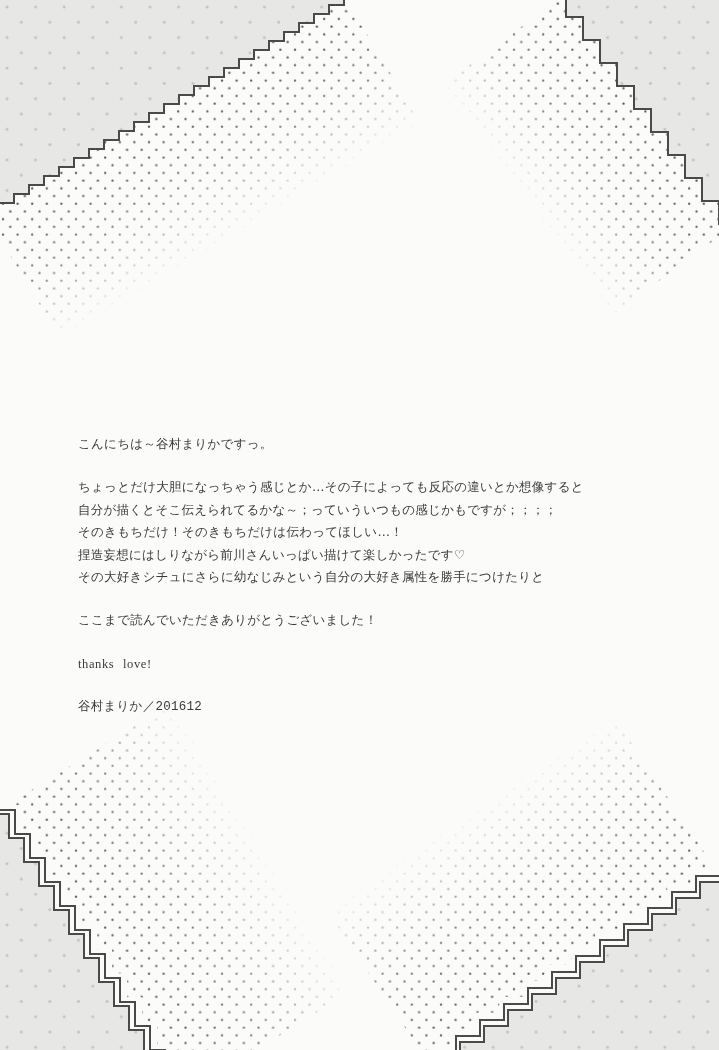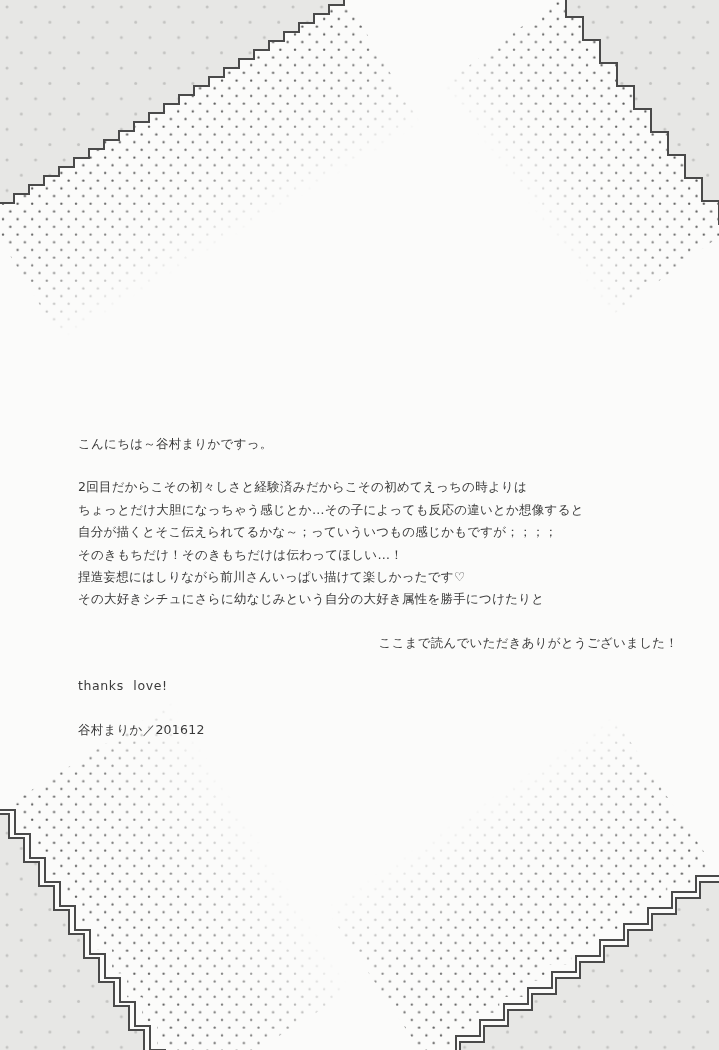--- a/index.html
+++ b/index.html
@@ -27,23 +27,23 @@
     top:433px;
     width:600px;
     color:#3a3a3a;
     font-size:12.5px;
     line-height:22.4px;
     letter-spacing:0.25px;
     font-weight:500;
   }
   .text-block p{margin:0;}
   .text-block p + p{margin-top:21px;}
-  p.closing{margin-top:16px;text-align:right;}
-  p.thanks{margin-top:19px; word-spacing:5px; letter-spacing:0.6px;}
-  p.signature{margin-top:20px;}
+  p.closing{margin-top:16px;}
+  p.thanks{margin-top:19px; word-spacing:5px; letter-spacing:0.6px;font-family:Liberation Serif, serif;}
+  p.signature{margin-top:20px;font-family:Liberation Mono, monospace;}
   .line{white-space:nowrap;}
 </style>
 </head>
 <body>
 
 <div class="page">
 
   <svg class="deco" id="deco-svg" viewBox="0 0 719 1050" xmlns="http://www.w3.org/2000/svg">
       <defs>
         <pattern id="pd" width="14.6" height="15.4" patternUnits="userSpaceOnUse">
@@ -105,21 +105,20 @@
       <polygon points="724.0,882.0 700.0,882.0 700.0,898.0 676.0,898.0 676.0,914.0 652.0,914.0 652.0,930.0 628.0,930.0 628.0,946.0 604.0,946.0 604.0,962.0 580.0,962.0 580.0,978.0 556.0,978.0 556.0,994.0 532.0,994.0 532.0,1010.0 508.0,1010.0 508.0,1026.0 484.0,1026.0 484.0,1042.0 460.0,1042.0 460.0,1058.0 436.0,1058.0 436.0,1074.0 740.0,1080.0 740.0,882.0" fill="url(#pl)"></polygon>
       <polyline points="724.0,882.0 700.0,882.0 700.0,898.0 676.0,898.0 676.0,914.0 652.0,914.0 652.0,930.0 628.0,930.0 628.0,946.0 604.0,946.0 604.0,962.0 580.0,962.0 580.0,978.0 556.0,978.0 556.0,994.0 532.0,994.0 532.0,1010.0 508.0,1010.0 508.0,1026.0 484.0,1026.0 484.0,1042.0 460.0,1042.0 460.0,1058.0 436.0,1058.0 436.0,1074.0" fill="none" stroke="#4a4a4a" stroke-width="2"></polyline>
       <polyline points="724.0,882.0 700.0,882.0 700.0,898.0 676.0,898.0 676.0,914.0 652.0,914.0 652.0,930.0 628.0,930.0 628.0,946.0 604.0,946.0 604.0,962.0 580.0,962.0 580.0,978.0 556.0,978.0 556.0,994.0 532.0,994.0 532.0,1010.0 508.0,1010.0 508.0,1026.0 484.0,1026.0 484.0,1042.0 460.0,1042.0 460.0,1058.0 436.0,1058.0 436.0,1074.0" fill="none" stroke="#4a4a4a" stroke-width="2" transform="translate(-4,-6)"></polyline>
     </svg>
 
   <div class="text-block">
     <p>
       <span class="line">こんにちは～谷村まりかですっ。</span>
     </p>
     <p>
-      <span class="line" style="display:block">2回目だからこその初々しさと経験済みだからこその初めてえっちの時よりは</span>
       <span class="line" style="display:block">ちょっとだけ大胆になっちゃう感じとか…その子によっても反応の違いとか想像すると</span>
       <span class="line" style="display:block">自分が描くとそこ伝えられてるかな～；っていういつもの感じかもですが；；；；</span>
       <span class="line" style="display:block">そのきもちだけ！そのきもちだけは伝わってほしい…！</span>
       <span class="line" style="display:block">捏造妄想にはしりながら前川さんいっぱい描けて楽しかったです♡</span>
       <span class="line" style="display:block">その大好きシチュにさらに幼なじみという自分の大好き属性を勝手につけたりと</span>
     </p>
     <p class="closing">
       <span class="line">ここまで読んでいただきありがとうございました！</span>
     </p>
     <p class="thanks">

